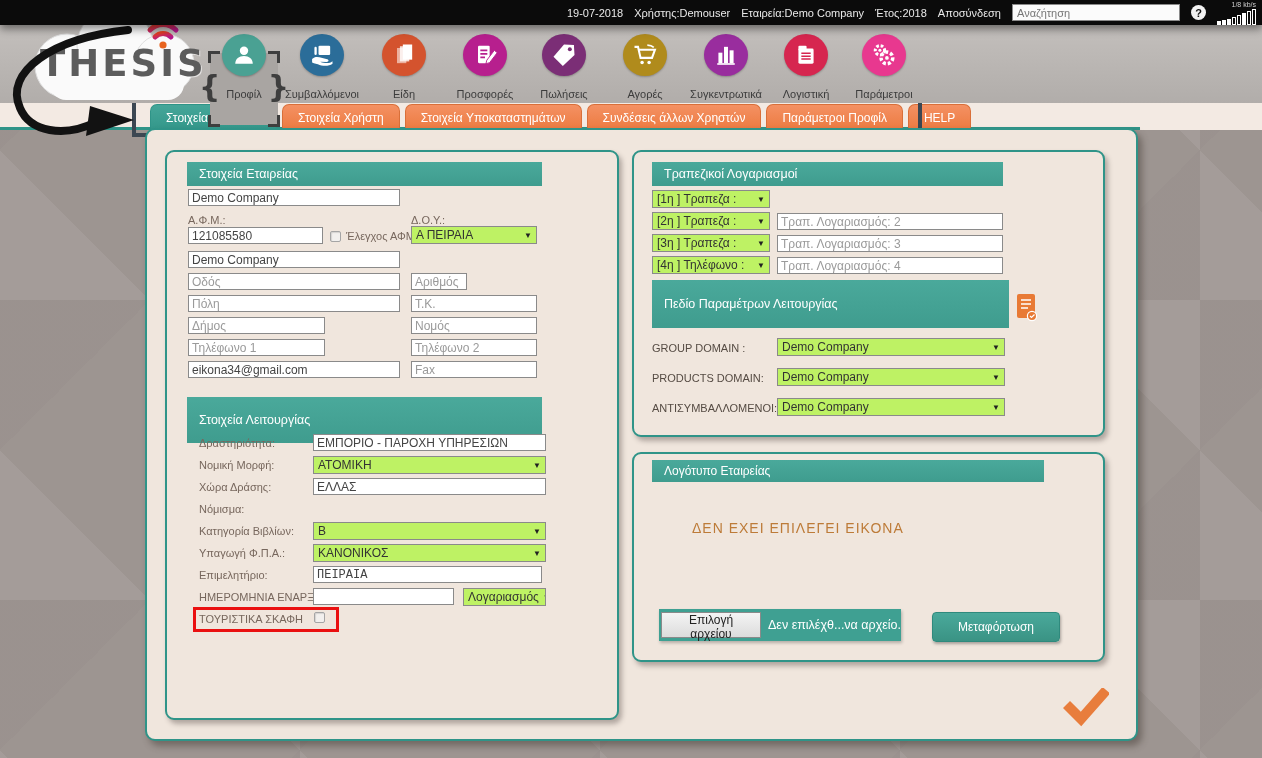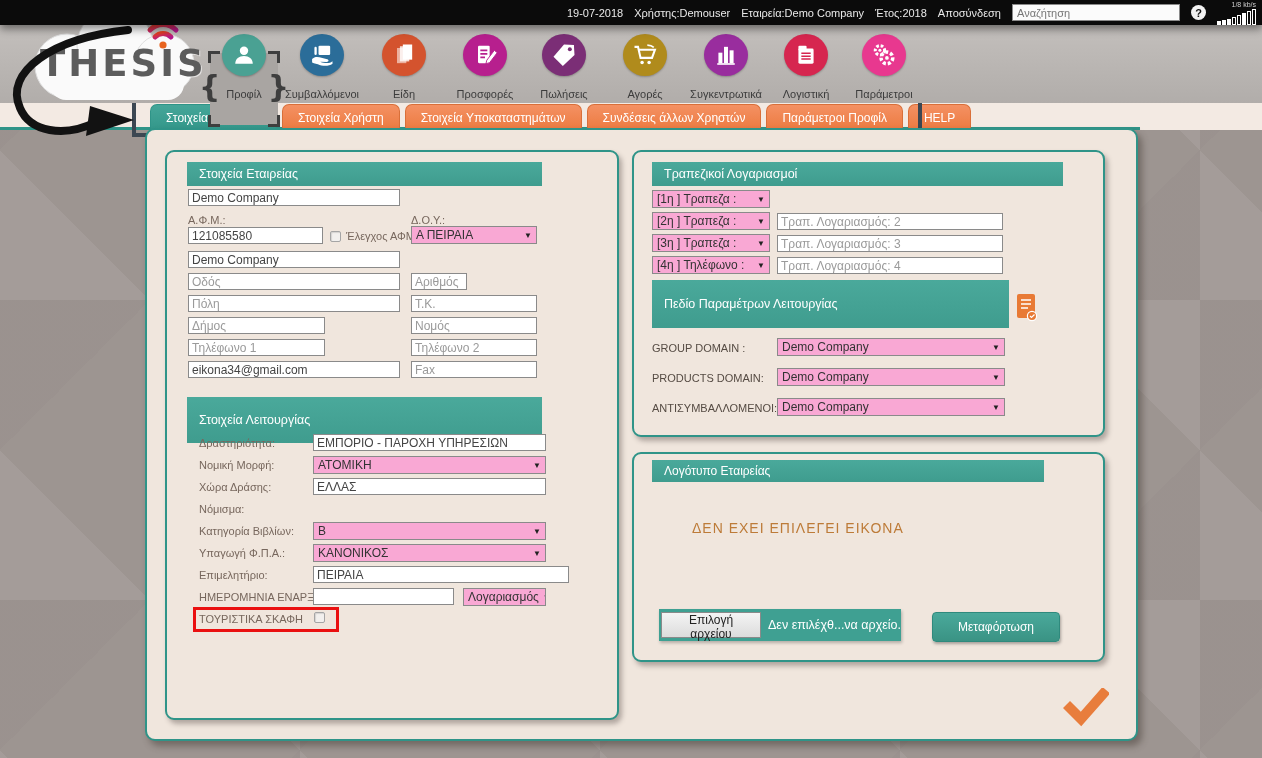--- a/index.html
+++ b/index.html
@@ -67,21 +67,21 @@
       box-shadow:3px 4px 5px rgba(60,50,45,.35);}
   .p-left{left:18px;top:20px;width:454px;height:570px;}
   .p-rtop{left:485px;top:20px;width:473px;height:287px;}
   .p-rbot{left:485px;top:322px;width:473px;height:210px;}
   .hdr{position:absolute;background:linear-gradient(#4aa99b,#3f9c8e);color:#fff;display:flex;
        align-items:center;padding:0 12px;font-size:12.5px;}
   .lbl{position:absolute;font-size:11px;color:#77675d;white-space:nowrap;}
   .inp{position:absolute;height:17px;border:1px solid #8a8a8a;background:#fff;font-size:12px;
        padding:0 3px;color:#444;font-family:inherit;}
   .inp::placeholder{color:#9a9a9a;opacity:1;}
-  .sel{position:absolute;height:18px;border:1px solid #8a8a8a;background:#f9a8d4;font-size:12px;
+  .sel{position:absolute;height:18px;border:1px solid #8a8a8a;background:#bef264;font-size:12px;
        color:#333;display:flex;align-items:center;justify-content:space-between;
        padding:0 4px;cursor:pointer;white-space:nowrap;overflow:hidden;}
   .sel .car{font-size:8px;color:#222;margin-left:4px;}
   .cb{position:absolute;width:11px;height:11px;background:#f2f0ee;border:1px solid #a5a5a5;
       border-radius:2px;box-shadow:inset 1px 1px 1px rgba(0,0,0,.12);cursor:pointer;}
   .red-annotation{position:absolute;left:26px;top:455px;width:146px;height:25px;
       border:3px solid #ea1010;pointer-events:none;}
   .noimg{position:absolute;left:58px;top:66px;font-size:14px;letter-spacing:1px;color:#bd7b38;}
   .filewrap{position:absolute;left:25px;top:155px;width:242px;height:32px;background:#3fa092;
       display:flex;align-items:center;box-shadow:1px 2px 3px rgba(0,0,0,.25);}
@@ -329,36 +329,36 @@
           <span class="car">▼</span>
       </div>
 
       <span class="lbl" style="left:32px;top:395px">Υπαγωγή Φ.Π.Α.:</span>
       <div class="sel" style="left:146px;top:392px;width:233px">
         <span>ΚΑΝΟΝΙΚΟΣ</span>
           <span class="car">▼</span>
       </div>
 
       <span class="lbl" style="left:32px;top:417px">Επιμελητήριο:</span>
-      <input class="inp" style="left: 146px; top: 414px; width: 256px;" value="ΠΕΙΡΑΙΑ">
+      <input class="inp" style="left: 146px; top: 414px; width: 229px; font-family: Liberation Mono, monospace;" value="ΠΕΙΡΑΙΑ">
 
       <span class="lbl" style="left:32px;top:439px">ΗΜΕΡΟΜΗΝΙΑ ΕΝΑΡΞΗΣ</span>
       <input class="inp" style="left: 146px; top: 436px; width: 141px;">
       <div class="sel" style="left:296px;top:436px;width:83px">
         <span>Λογαριασμός</span>
           <span class="car">▼</span>
       </div>
 
       <span class="lbl" style="left:32px;top:461px">ΤΟΥΡΙΣΤΙΚΑ ΣΚΑΦΗ</span>
       <span class="cb" style="left:147px;top:460px"></span>
       <div class="red-annotation"></div>
     </div>
 
     <div class="sub-panel p-rtop">
-      <div class="hdr" style="left:18px;top:10px;width:411px;height:24px">Τραπεζικοί Λογαριασμοί</div>
+      <div class="hdr" style="left:18px;top:10px;width:351px;height:24px">Τραπεζικοί Λογαριασμοί</div>
 
       <div class="sel" style="left:18px;top:38px;width:118px">
         <span>[1η ] Τραπεζα :</span>
           <span class="car">▼</span>
       </div>
 
       <div class="sel" style="left:18px;top:60px;width:118px">
         <span>[2η ] Τραπεζα :</span>
           <span class="car">▼</span>
       </div>

